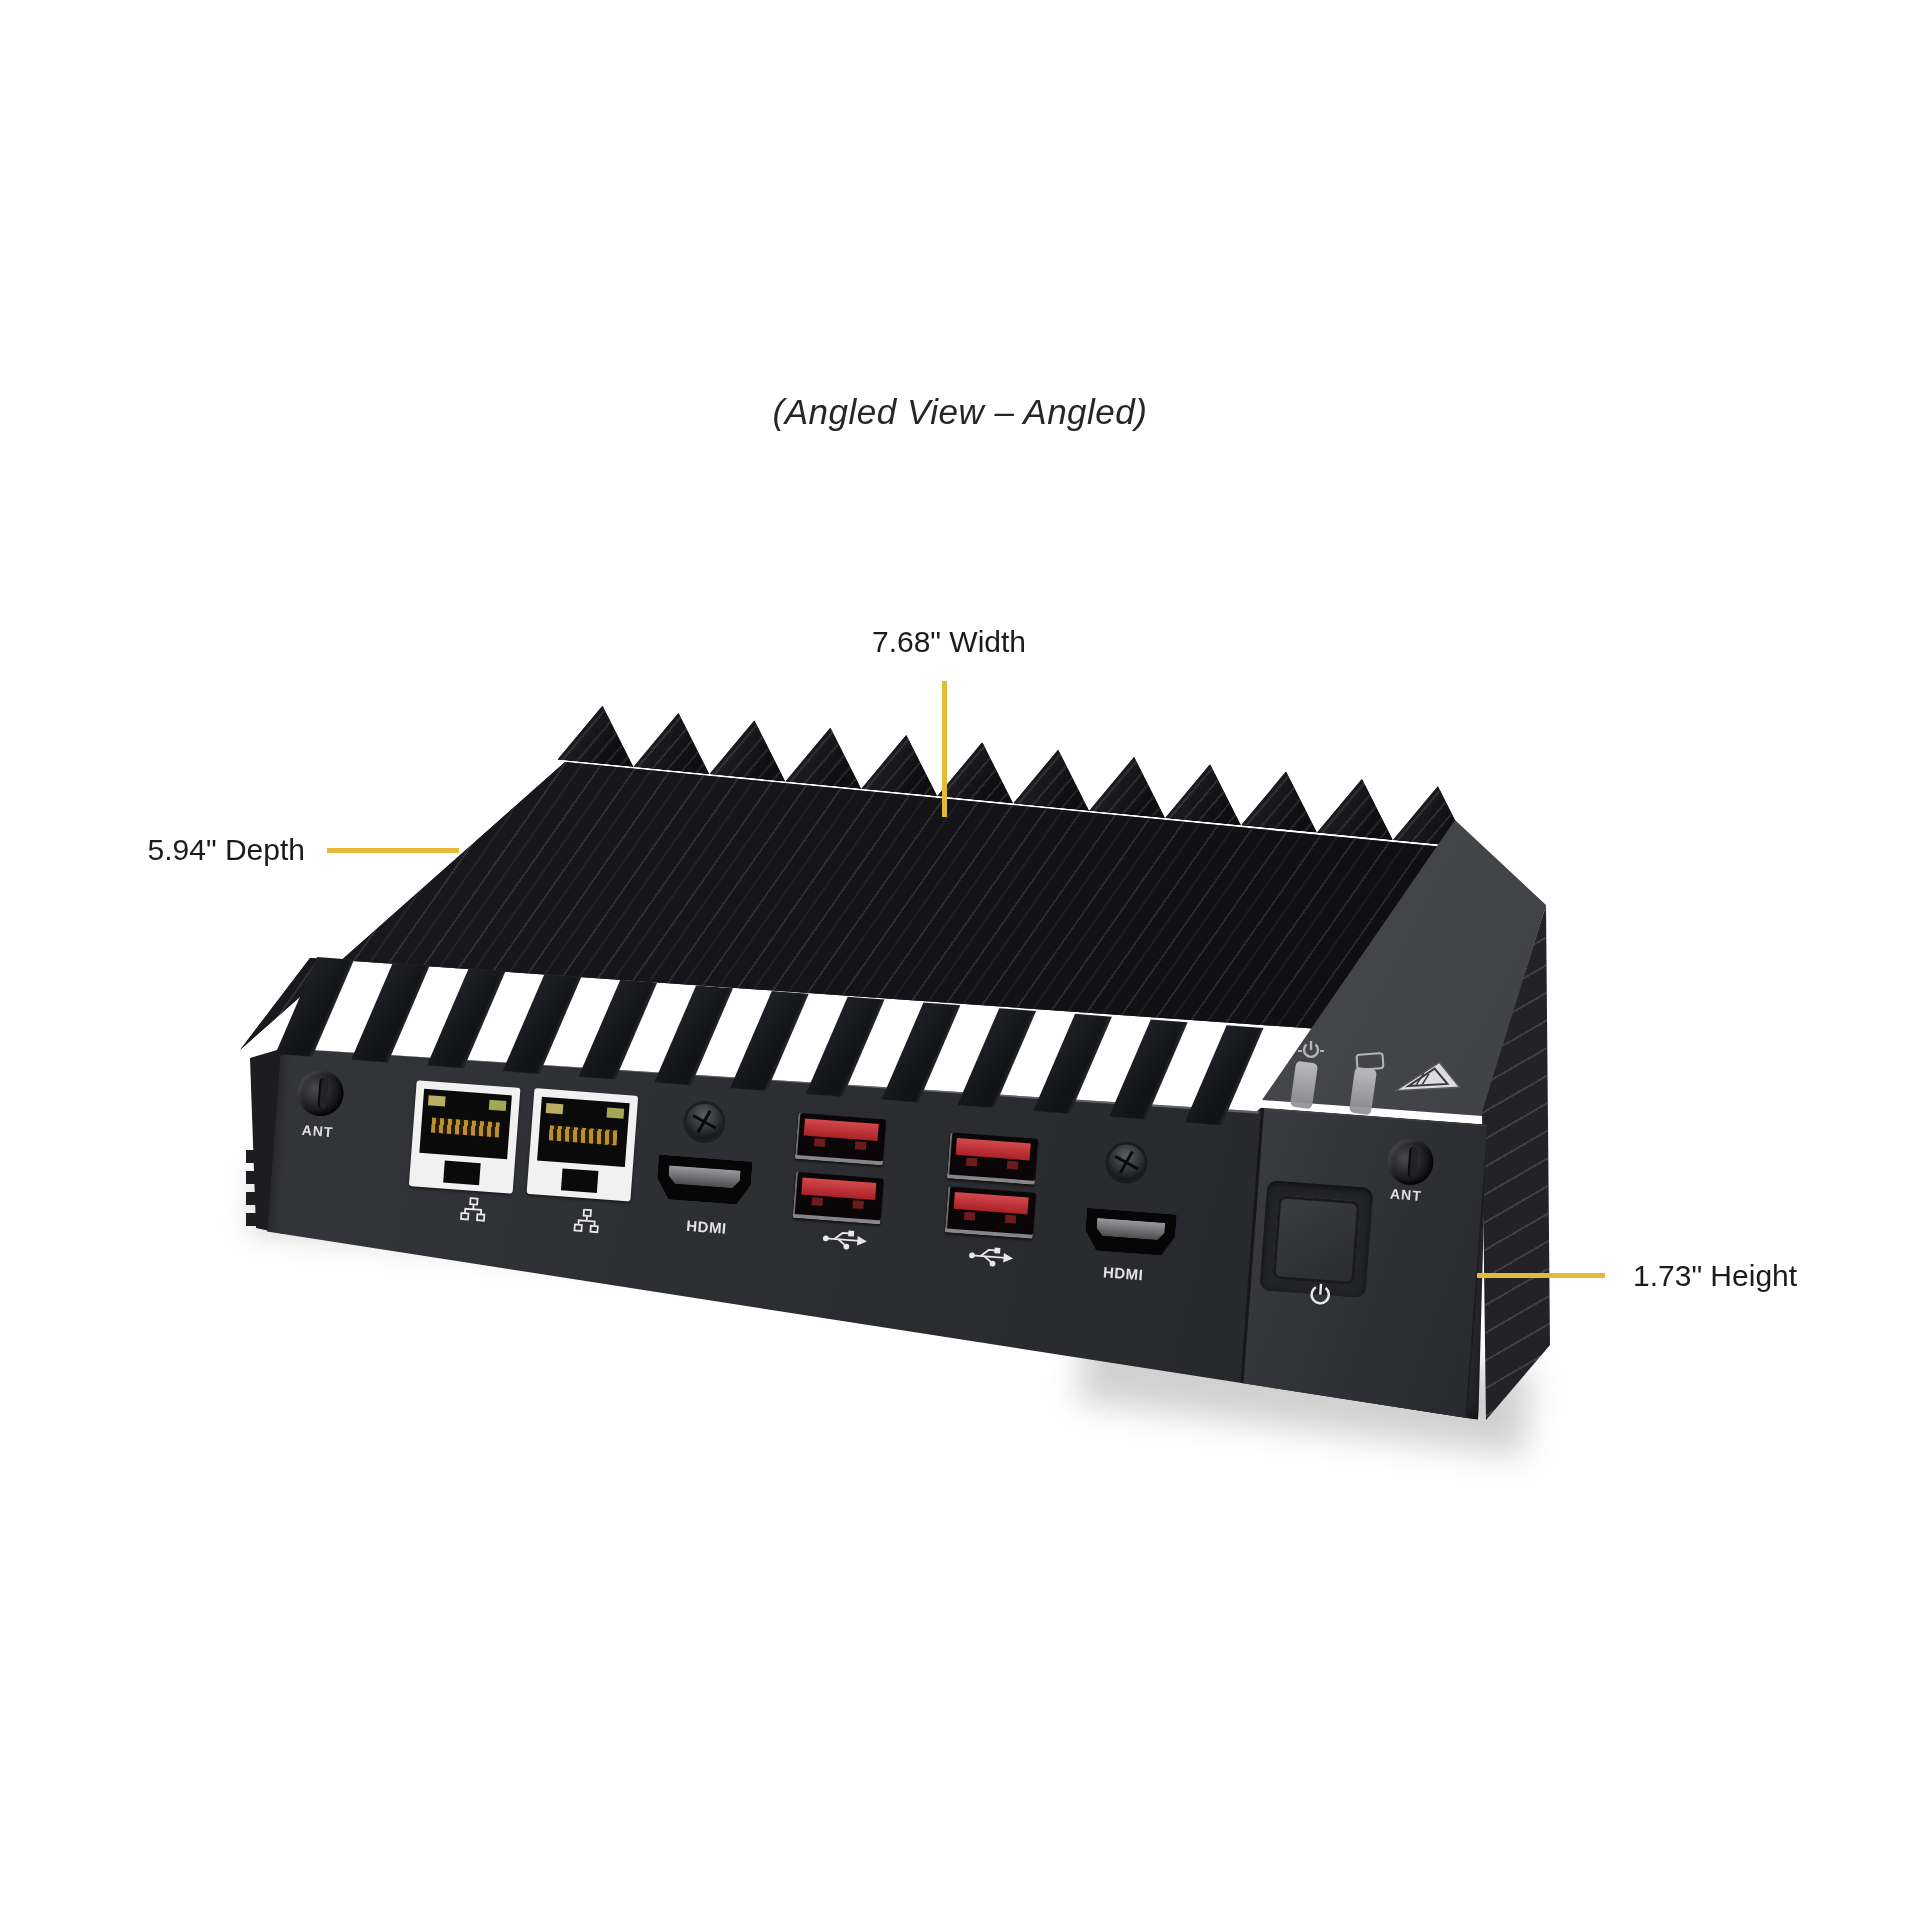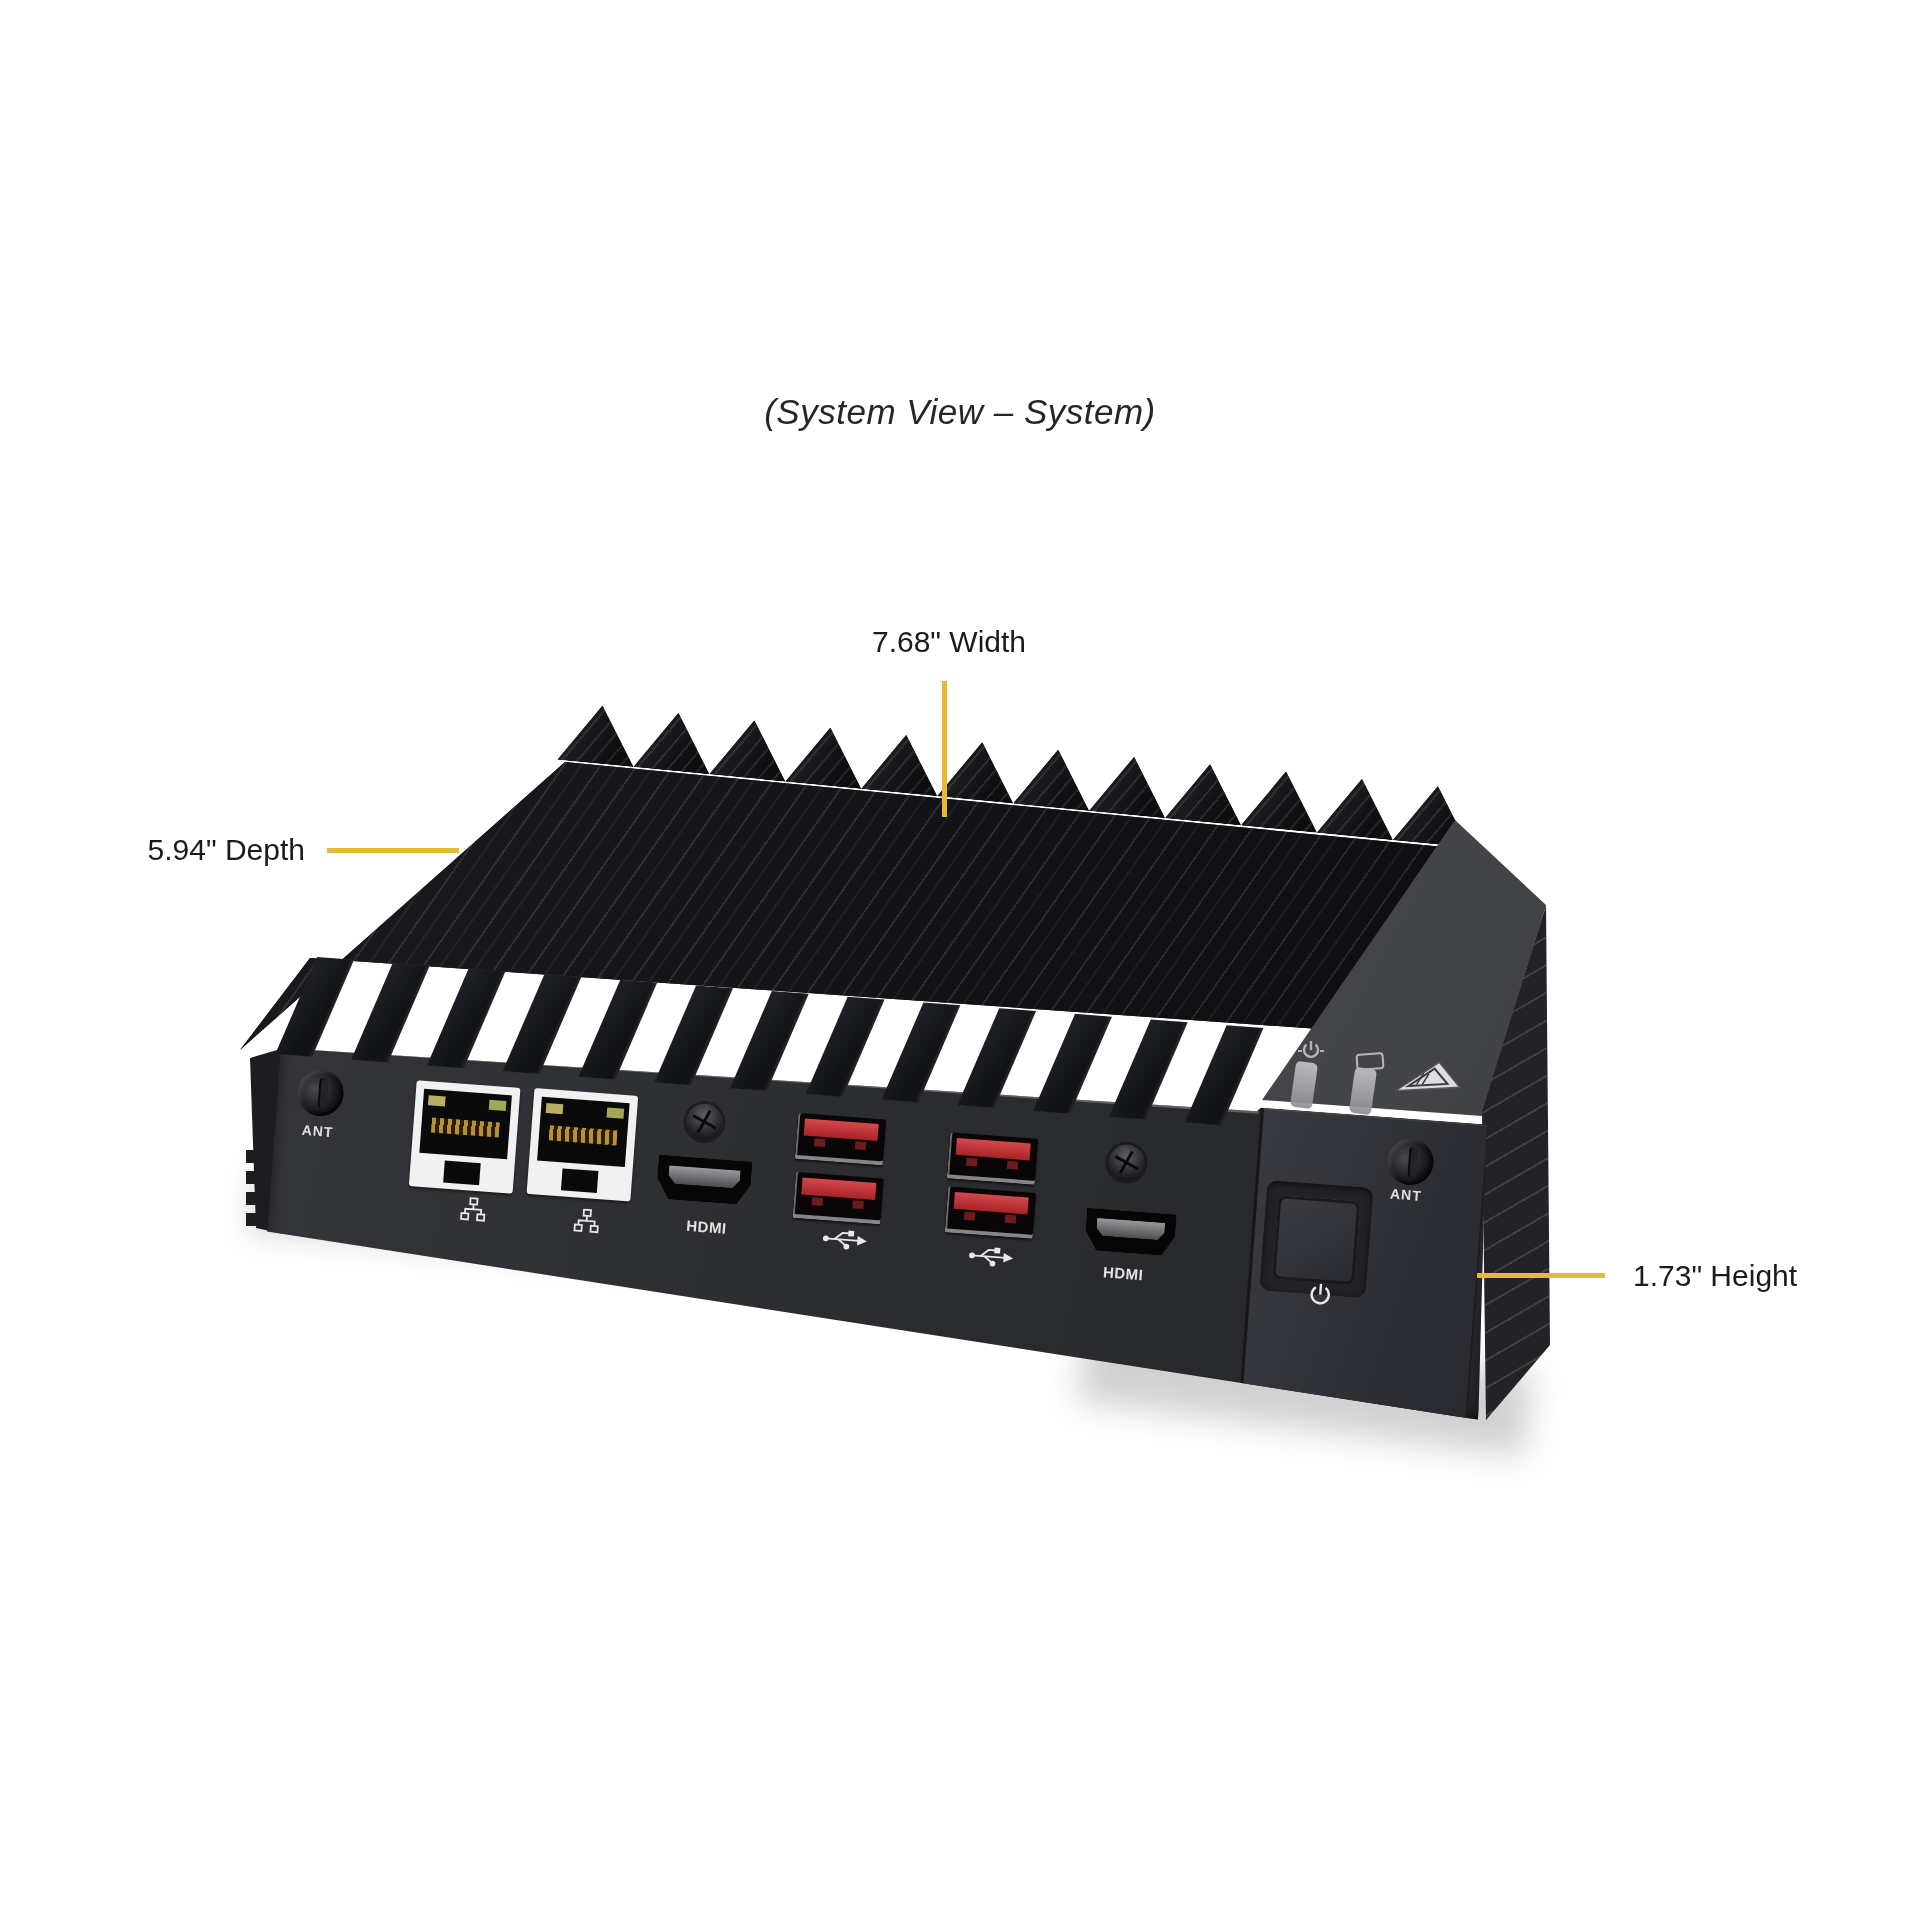--- a/index.html
+++ b/index.html
@@ -272,21 +272,21 @@
     <div class="foot" style="width:37px;height:100px;transform:skewX(-19deg);background:linear-gradient(105deg,#202126,#121316 70%);box-shadow:inset -3px 0 2px rgba(255,255,255,.07);"></div>
     <div class="foot" style="width:37px;height:100px;transform:skewX(-19deg);background:linear-gradient(105deg,#202126,#121316 70%);box-shadow:inset -3px 0 2px rgba(255,255,255,.07);"></div>
     <div class="foot" style="width:37px;height:100px;transform:skewX(-19deg);background:linear-gradient(105deg,#202126,#121316 70%);box-shadow:inset -3px 0 2px rgba(255,255,255,.07);"></div>
     <div class="foot" style="width:37px;height:100px;transform:skewX(-19deg);background:linear-gradient(105deg,#202126,#121316 70%);box-shadow:inset -3px 0 2px rgba(255,255,255,.07);"></div>
     <div class="foot" style="width:37px;height:100px;transform:skewX(-19deg);background:linear-gradient(105deg,#202126,#121316 70%);box-shadow:inset -3px 0 2px rgba(255,255,255,.07);"></div>
     <div class="foot" style="width:37px;height:100px;transform:skewX(-19deg);background:linear-gradient(105deg,#202126,#121316 70%);box-shadow:inset -3px 0 2px rgba(255,255,255,.07);"></div>
     <div class="foot" style="width:37px;height:100px;transform:skewX(-19deg);background:linear-gradient(105deg,#202126,#121316 70%);box-shadow:inset -3px 0 2px rgba(255,255,255,.07);"></div>
     <div class="foot" style="width:37px;height:100px;transform:skewX(-19deg);background:linear-gradient(105deg,#202126,#121316 70%);box-shadow:inset -3px 0 2px rgba(255,255,255,.07);"></div>
   </div>
 
-  <div class="abs title">(System View – System)</div>
+  <div class="abs title">(Angled View – Angled)</div>
   <div class="abs co-label co-width-label">7.68" Width</div>
   <div class="abs co-line co-width-line"></div>
   <div class="abs co-label co-depth-label">5.94" Depth</div>
   <div class="abs co-line co-depth-line"></div>
   <div class="abs co-line co-height-line"></div>
   <div class="abs co-label co-height-label">1.73" Height</div>
 
 </div>
 
 </body></html>

